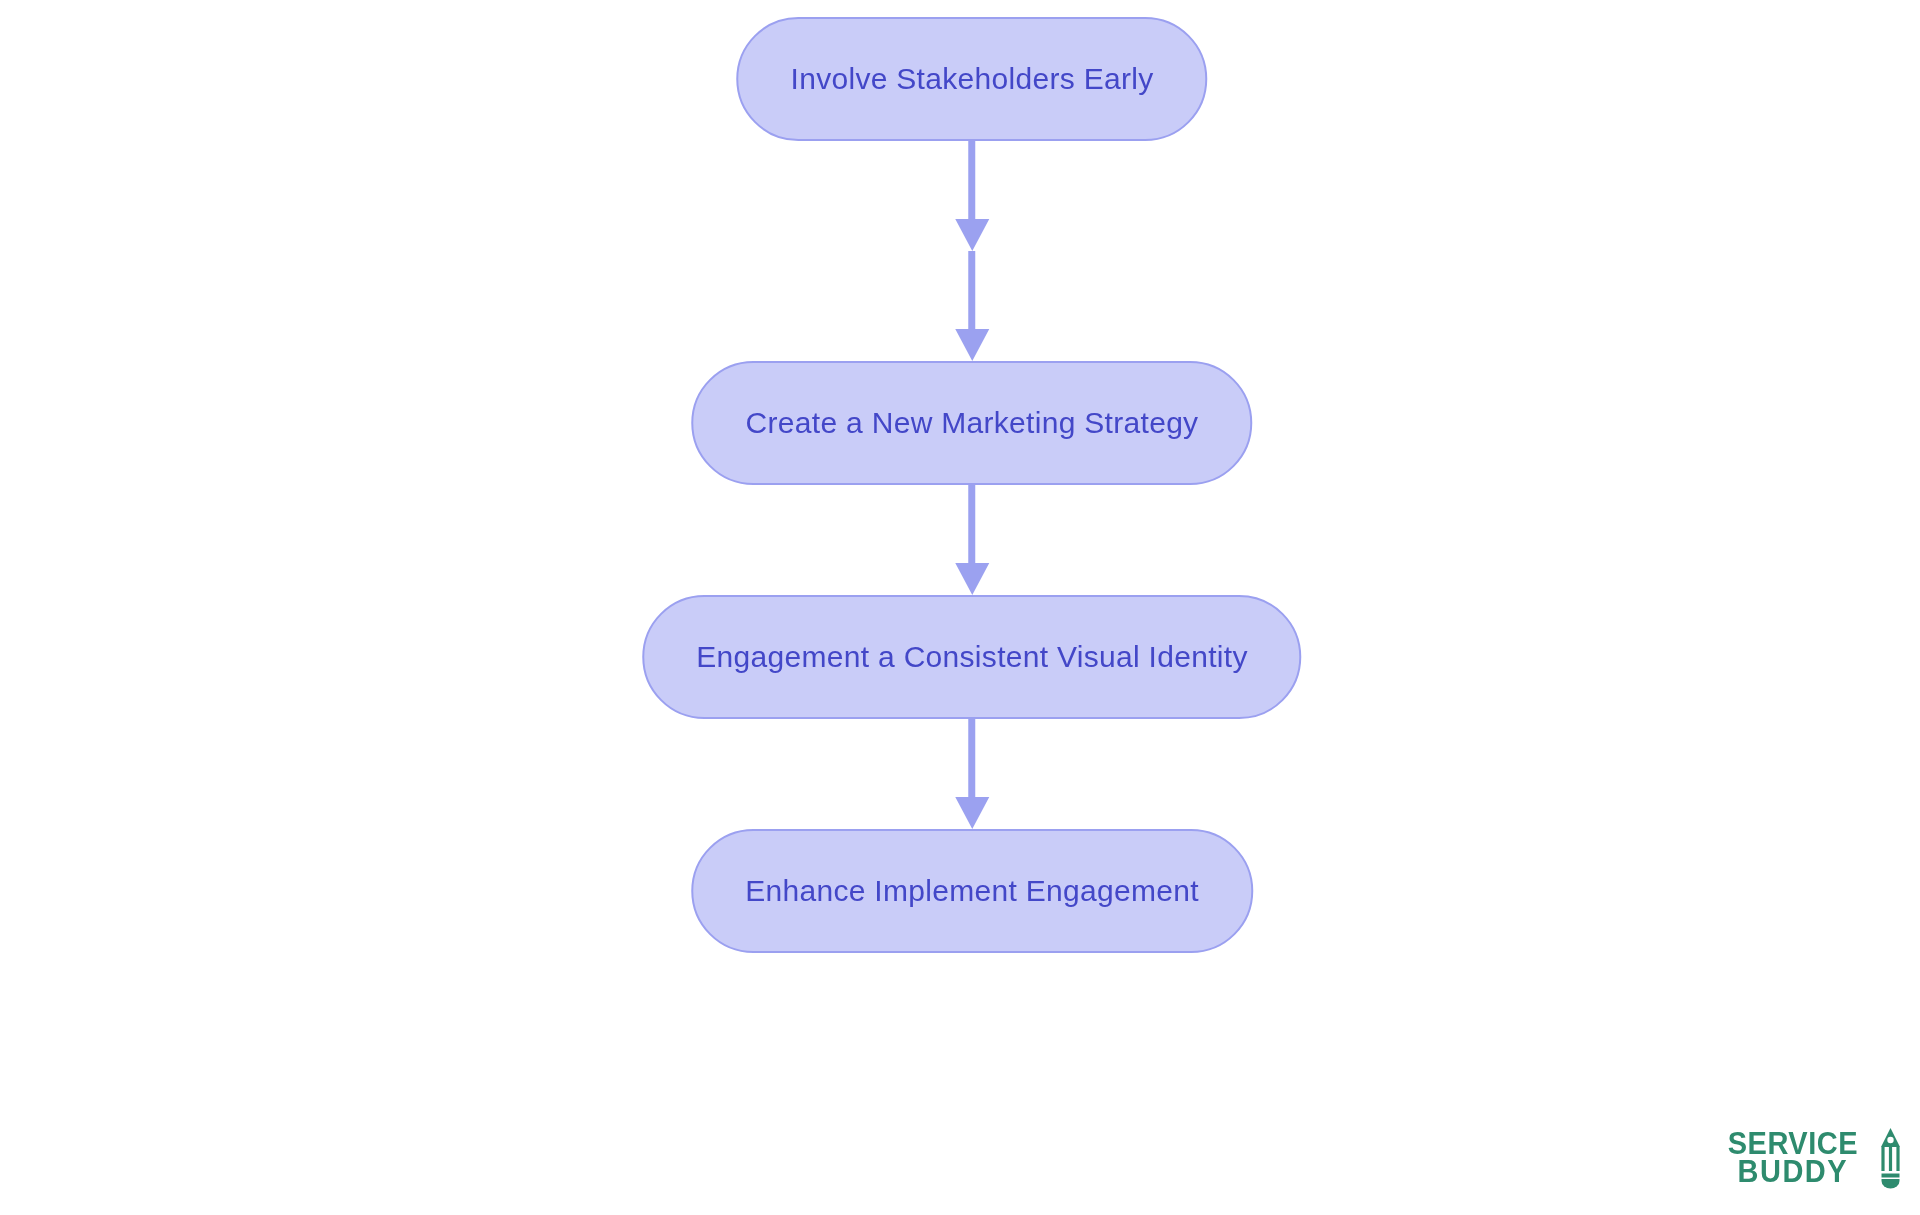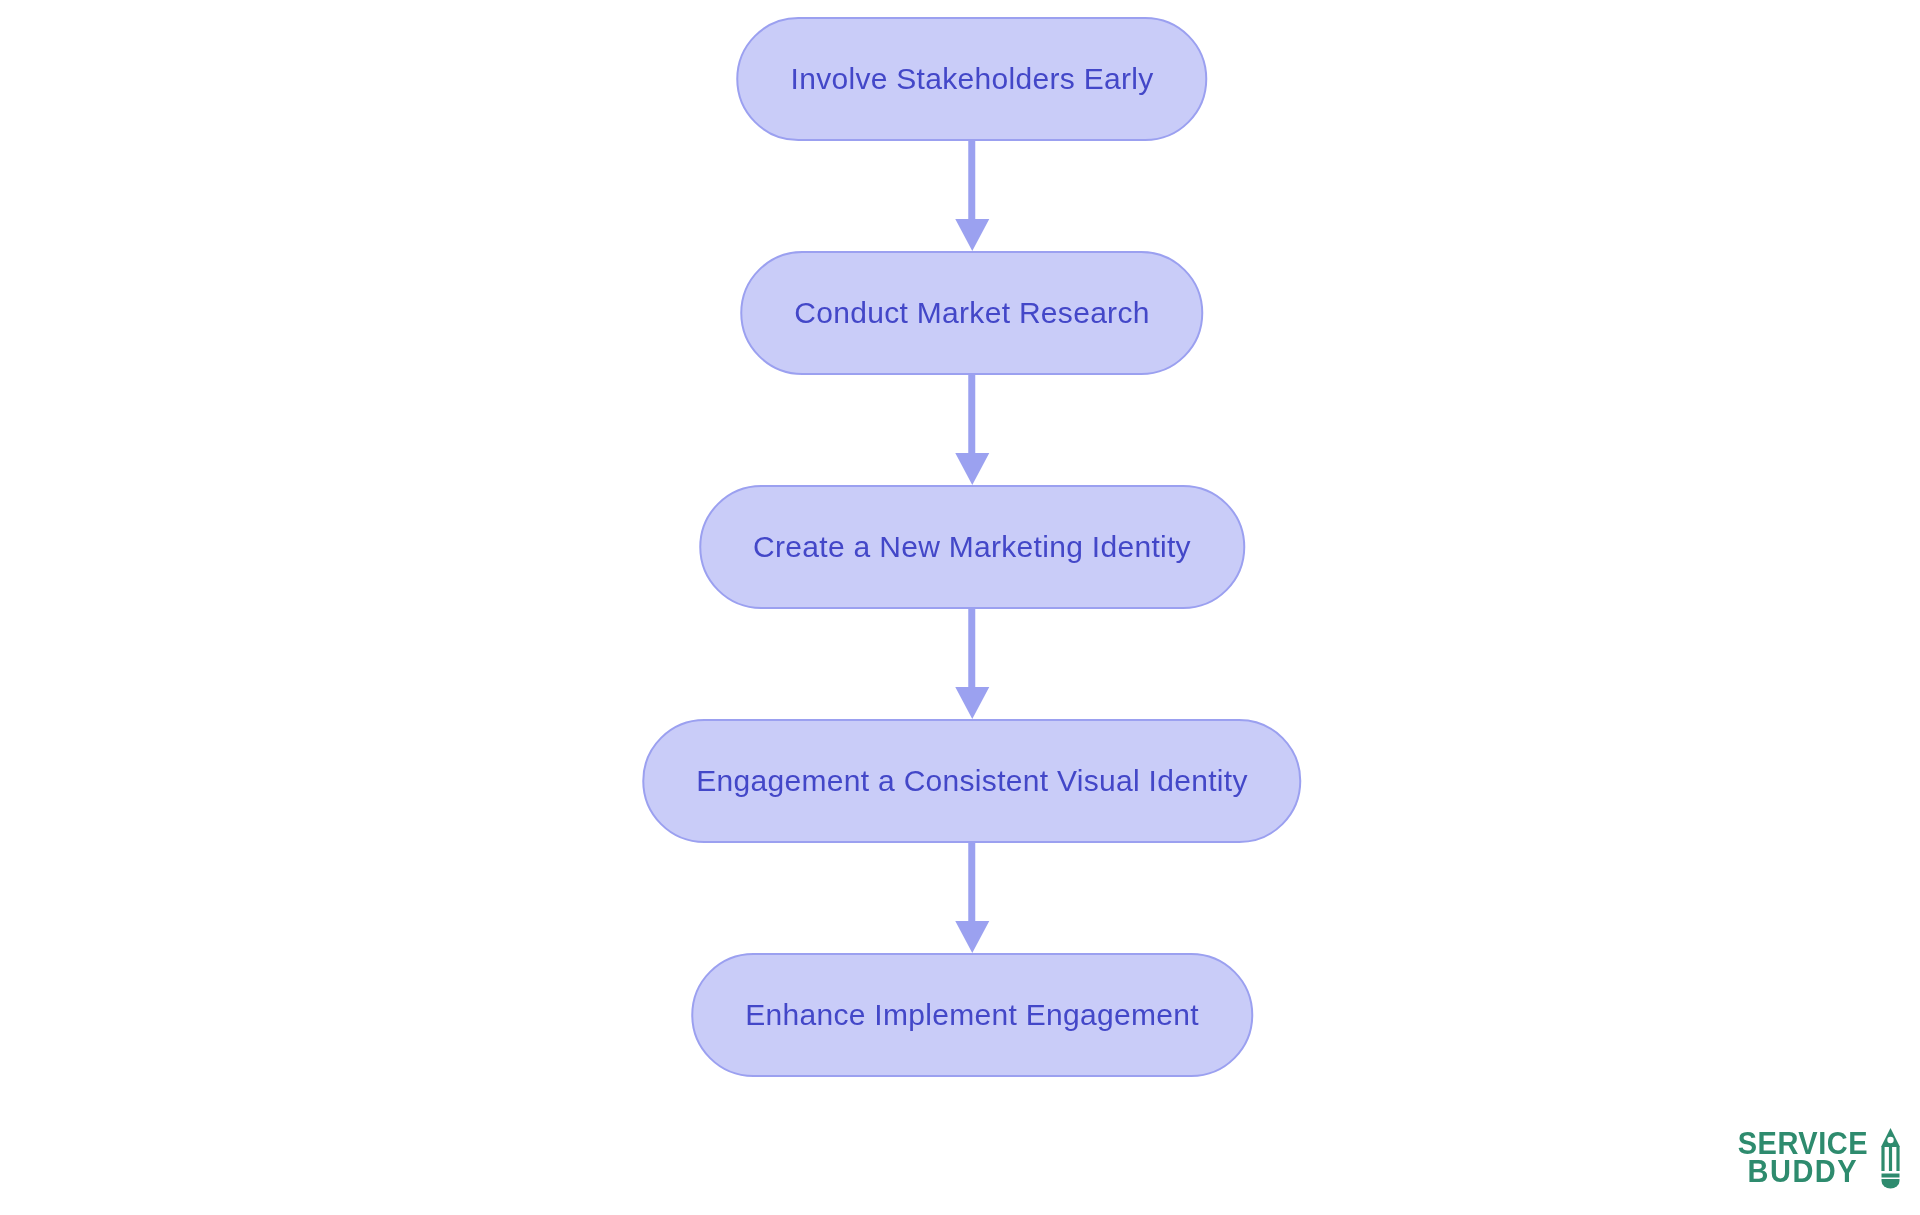--- a/index.html
+++ b/index.html
@@ -56,21 +56,21 @@
     border-right: 17px solid transparent;
     border-top: 32px solid var(--arrow);
     margin-top: -1px;
   }
   .logo {
     position: absolute;
     right: 16px;
     bottom: 26px;
     display: flex;
     align-items: center;
-    gap: 9px;
+    gap: 19px;
     color: var(--logo-color);
   }
   .logo-text {
     text-align: center;
     font-weight: 900;
     font-size: 29px;
     line-height: 0.92;
     letter-spacing: 0.5px;
     transform: scaleY(1.05);
   }
@@ -85,26 +85,25 @@
 <body>
 
 <div class="canvas">
 
   <div class="flow" id="flow">
       <div class="node">Involve Stakeholders Early</div>
       <div class="connector">
         <div class="line"></div>
         <div class="head"></div>
       </div>
-      <div class="node">Conduct Market Research</div>
       <div class="connector">
         <div class="line"></div>
         <div class="head"></div>
       </div>
-      <div class="node">Create a New Marketing Identity</div>
+      <div class="node">Create a New Marketing Strategy</div>
       <div class="connector">
         <div class="line"></div>
         <div class="head"></div>
       </div>
       <div class="node">Engagement a Consistent Visual Identity</div>
       <div class="connector">
         <div class="line"></div>
         <div class="head"></div>
       </div>
       <div class="node">Enhance Implement Engagement</div>

